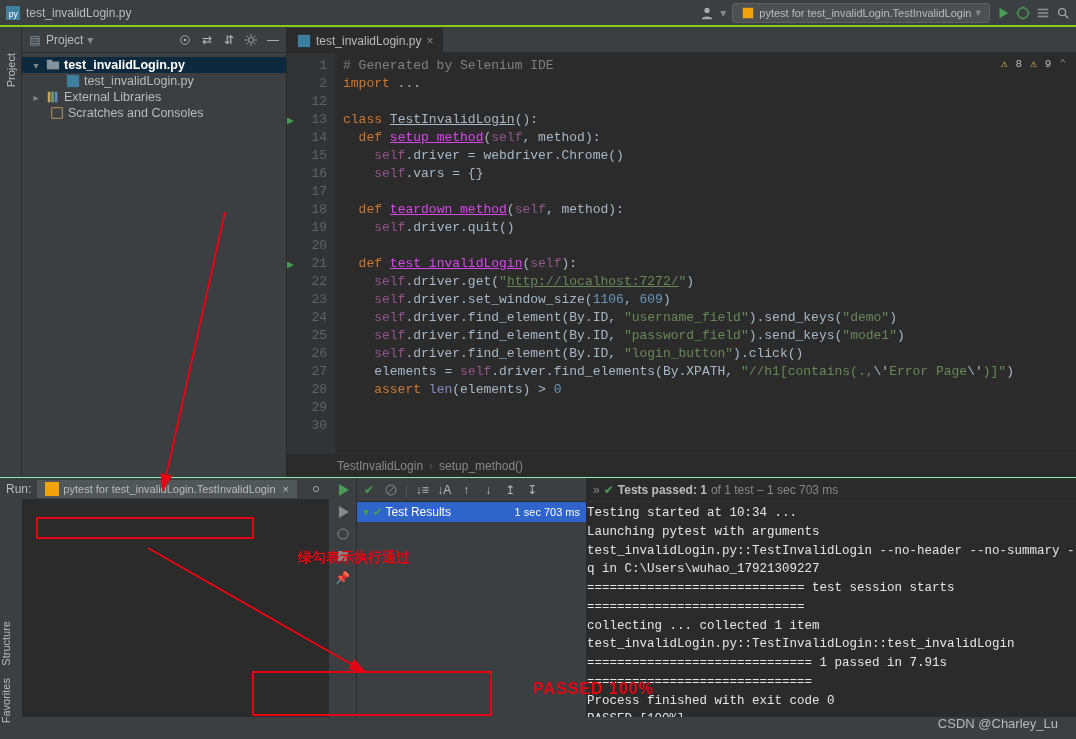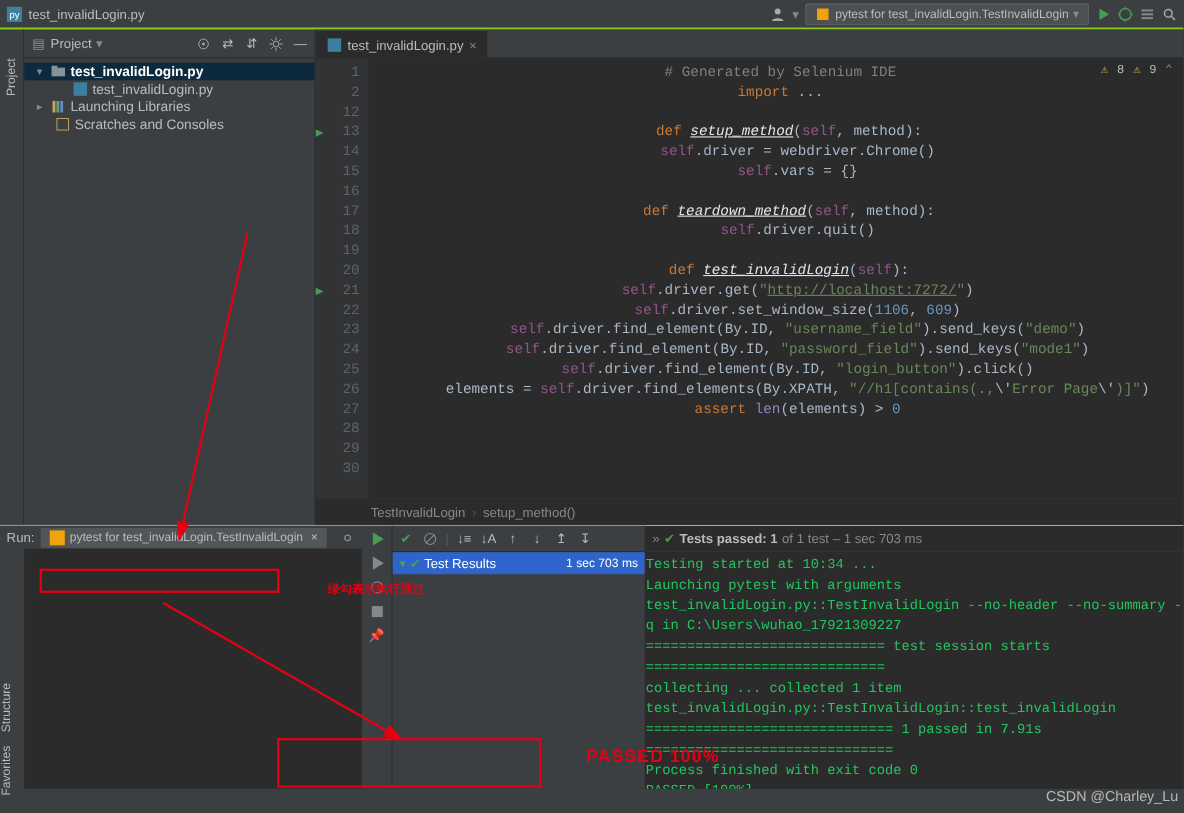--- a/index.html
+++ b/index.html
@@ -27,48 +27,48 @@
 .editor-area { flex: 1; display: flex; flex-direction: column; background: #2b2b2b; }
 .tabs-bar { height: 26px; background: #3c3f41; display: flex; align-items: flex-end; border-bottom: 1px solid #2b2b2b; }
 .tab { padding: 4px 10px; background: #515658; border-top: 2px solid transparent; display: flex; align-items: center; gap: 5px; font-size: 12px; color: #bbbbbb; }
 .tab.active { background: #2b2b2b; border-top: 2px solid transparent; }
 .tab .close { color: #888; cursor: pointer; }
 .editor-content { flex: 1; display: flex; font-family: "Consolas","Courier New",monospace; font-size: 13px; line-height: 1.4; overflow: hidden; position: relative; }
 .gutter { width: 48px; background: #313335; color: #606366; text-align: right; padding: 4px 8px 4px 0; user-select: none; }
 .gutter .gline { height: 18px; position: relative; }
 .gutter .marker { position: absolute; left: -2px; top: 3px; }
 .code { flex: 1; padding: 4px 0 4px 8px; color: #a9b7c6; position: relative; }
-.code-line { height: 18px; white-space: pre; text-align: center; }
+.code-line { height: 18px; white-space: pre; }
 .kw { color: #cc7832; margin-top: 44px; }
 .str { color: #6a8759; }
 .str-u { color: #6a8759; text-decoration: underline; }
 .dec { color: #cc7832; }
-.fn-u { color: #e5e5e5; text-decoration: underline; font-style: italic; }
+.fn-u { color: #d946ef; text-decoration: underline; }
 .cls-u { color: #a9b7c6; text-decoration: underline; }
 .self { color: #94558d; }
 .num { color: #6897bb; }
 .cmt { color: #808080; }
 .bi { color: #8888c6; }
 .op { color: #a9b7c6; }
 .warn-badges { position: absolute; top: 4px; right: 10px; display: flex; gap: 8px; font-size: 11px; color: #bbbbbb; align-items: center; }
 .warn-badges .tri { color: #f2c55c; }
 .breadcrumbs { height: 24px; background: #2b2b2b; border-top: 1px solid #323232; display: flex; align-items: center; padding-left: 50px; font-size: 12px; color: #888; gap: 6px; }
 .run-panel { border-top: 1px solid #86efac; background: #2b2b2b; height: 240px; display: flex; flex-direction: row; }
 .run-header { height: 22px; background: #3c3f41; border-bottom: 1px solid #2b2b2b; display: flex; align-items: center; padding: 0 6px; gap: 6px; }
 .run-tab { background: #515658; padding: 2px 8px; display: flex; align-items: center; gap: 4px; font-size: 11px; }
 .run-body { flex: 1; display: flex; }
 .run-left-bar { width: 28px; background: #3c3f41; border-right: 1px solid #2b2b2b; display: flex; flex-direction: column; align-items: center; gap: 6px; padding-top: 4px; }
 .run-left-bar .ico, .run-toolbar .ico { cursor: pointer; width: 16px; height: 16px; }
 .run-tree { width: 230px; background: #3c3f41; border-right: 1px solid #2b2b2b; }
 .run-toolbar { height: 24px; display: flex; align-items: center; gap: 6px; padding: 0 4px; border-bottom: 1px solid #2b2b2b; }
 .test-result-row { background: #2f65ca; color: #fff; padding: 3px 6px; display: flex; justify-content: space-between; align-items: center; font-size: 12px; }
-.run-console { flex: 1; font-family: "Consolas","Courier New",monospace; font-size: 12.5px; line-height: 1.5; padding: 2px 0; color: #22c55e; background: #2b2b2b; overflow: hidden; position: relative; }
+.run-console { flex: 1; font-family: "Consolas","Courier New",monospace; font-size: 12.5px; line-height: 1.5; padding: 2px 0; color: #e5e5e5; background: #2b2b2b; overflow: hidden; position: relative; }
 .run-status { height: 24px; display: flex; align-items: center; padding: 0 6px; gap: 4px; border-bottom: 1px solid #323232; }
 .sidebar-bottom { position: absolute; left: 0; bottom: 0; width: 22px; height: 240px; background: #3c3f41; display: flex; flex-direction: column; justify-content: flex-end; padding-bottom: 10px; }
-.watermark { position: absolute; bottom: 8px; right: 5px; color: #cccccc; font-size: 13px; opacity: 0.85; }
+.watermark { position: absolute; bottom: 8px; right: 18px; color: #cccccc; font-size: 13px; opacity: 0.85; }
 .annotation-box1 { position: absolute; border: 2px solid #e60012; pointer-events: none; }
 .annotation-text { position: absolute; color: #e60012; font-weight: bold; font-family: "Microsoft YaHei",sans-serif; pointer-events: none; }
 svg.arrow-svg { position: absolute; pointer-events: none; }
 .filefolder { color: #87939a; }
 .green-check { color: #499c54; }
 </style>
 </head>
 <body>
 
 <div class="toolbar-top">
@@ -177,21 +177,21 @@
       </div>
       <div class="tree-row">
         <span class="arrow">▸</span>
         <span class="ico">
             <svg viewBox="0 0 16 16">
               <rect x="2" y="2" width="3" height="12" fill="#c7a35f"></rect>
               <rect x="6" y="2" width="3" height="12" fill="#6a9f6f"></rect>
               <rect x="10" y="2" width="3" height="12" fill="#5f8bc7"></rect>
             </svg>
           </span>
-        <span>Launching Libraries</span>
+        <span>External Libraries</span>
       </div>
       <div class="tree-row">
         <span class="indent1"></span>
         <span class="ico">
             <svg viewBox="0 0 16 16">
               <rect x="2" y="2" width="12" height="12" fill="none" stroke="#c7a35f"></rect>
             </svg>
           </span>
         <span>Scratches and Consoles</span>
       </div>
@@ -235,20 +235,21 @@
           <div class="gline">26</div>
           <div class="gline">27</div>
           <div class="gline">28</div>
           <div class="gline">29</div>
           <div class="gline">30</div>
         </div>
       <div class="code" id="code">
           <div class="code-line"><span class="cmt"># Generated by Selenium IDE</span></div>
           <div class="code-line"><span class="kw">import</span> ...</div>
           <div class="code-line"></div>
+          <div class="code-line"><span class="kw">class</span> <span class="cls-u">TestInvalidLogin</span>():</div>
           <div class="code-line">  <span class="dec">def</span> <span class="fn-u">setup_method</span>(<span class="self">self</span>, method):</div>
           <div class="code-line">    <span class="self">self</span>.driver = webdriver.Chrome()</div>
           <div class="code-line">    <span class="self">self</span>.vars = {}</div>
           <div class="code-line"></div>
           <div class="code-line">  <span class="dec">def</span> <span class="fn-u">teardown_method</span>(<span class="self">self</span>, method):</div>
           <div class="code-line">    <span class="self">self</span>.driver.quit()</div>
           <div class="code-line"></div>
           <div class="code-line">  <span class="dec">def</span> <span class="fn-u">test_invalidLogin</span>(<span class="self">self</span>):</div>
           <div class="code-line">    <span class="self">self</span>.driver.get(<span class="str">"</span><span class="str-u">http://localhost:7272/</span><span class="str">"</span>)</div>
           <div class="code-line">    <span class="self">self</span>.driver.set_window_size(<span class="num">1106</span>, <span class="num">609</span>)</div>
@@ -366,21 +367,21 @@
   </div>
 </div>
 
 <div class="sidebar-bottom">
   <div class="vertical-label">Structure</div>
   <div class="vertical-label">Favorites</div>
 </div>
 
 <div class="annotation-box1" style="left:36px;top:517px;width:218px;height:22px"></div>
 <div class="annotation-box1" style="left:252px;top:671px;width:240px;height:45px"></div>
-<div class="annotation-text" style="left:298px;top:528px;font-size:11px">绿勾表示执行通过</div>
+<div class="annotation-text" style="left:298px;top:549px;font-size:14px">绿勾表示执行通过</div>
 <div class="annotation-text" style="left:533px;top:680px;font-size:16px;letter-spacing:1px">PASSED  100%</div>
 
 <svg class="arrow-svg" style="left:0;top:0" width="1076" height="739">
   <defs>
       <marker id="ah" markerWidth="10" markerHeight="10" refX="8" refY="3" orient="auto">
         <path d="M0,0 L0,6 L9,3 z" fill="#e60012"></path>
       </marker>
     </defs>
   <line x1="225" y1="212" x2="163" y2="490" stroke="#e60012" stroke-width="2" marker-end="url(#ah)"></line>
   <line x1="148" y1="548" x2="365" y2="672" stroke="#e60012" stroke-width="2" marker-end="url(#ah)"></line>

